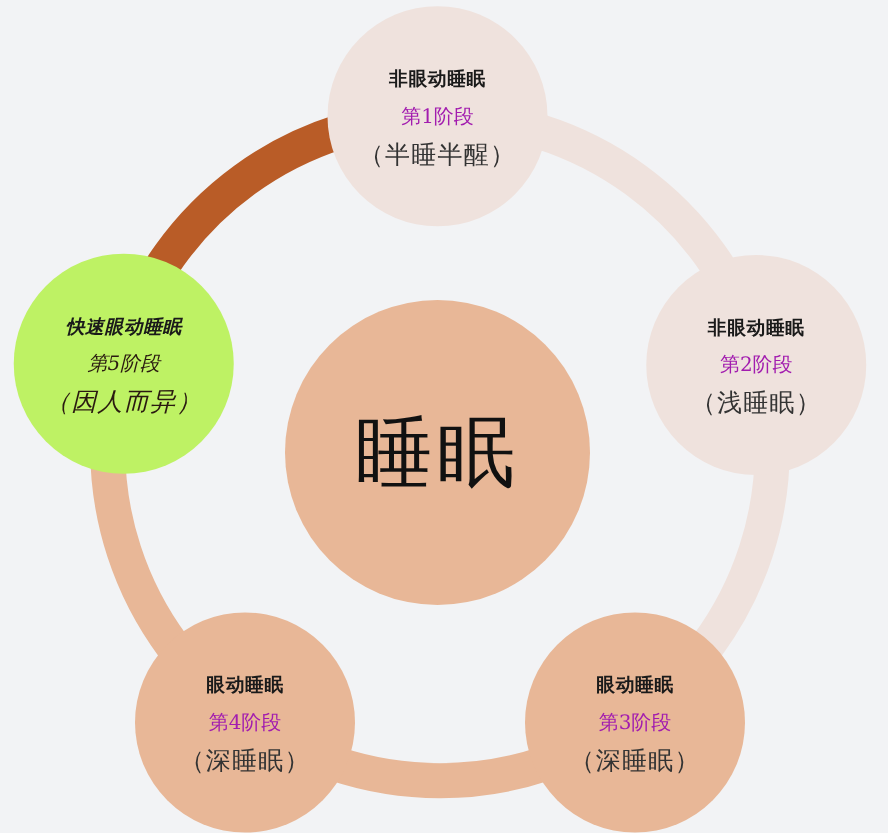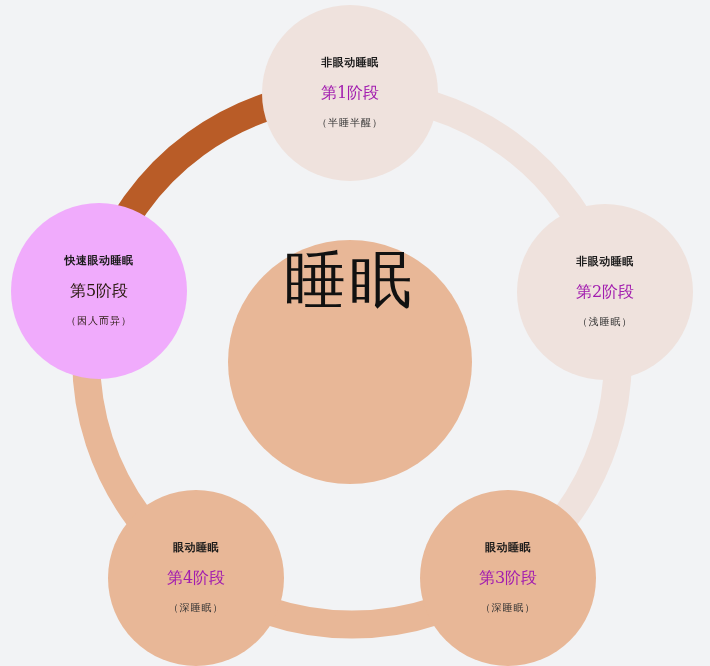--- a/index.html
+++ b/index.html
@@ -13,30 +13,30 @@
     svg.ring { position: absolute; left: 0; top: 0; }
     .node {
       position: absolute;
       width: 176px; height: 176px;
       border-radius: 50%;
       display: flex; flex-direction: column;
       align-items: center; justify-content: center;
       text-align: center;
       color: #1a1a1a;
     }
-    .node .t1 { font-size: 11px; font-weight: bold; line-height: 30px; letter-spacing: 0.5px; }
+    .node .t1 { font-size: 15px; font-weight: bold; line-height: 30px; letter-spacing: 0.5px; }
     .node .t2 { font-size: 16px; line-height: 30px; color: #a21caf; font-family: "DejaVu Serif", serif; }
-    .node .t3 { font-size: 10px; line-height: 30px; color: #333; letter-spacing: 1px; }
+    .node .t3 { font-size: 20px; line-height: 30px; color: #333; letter-spacing: 1px; }
     .center {
       position: absolute;
       width: 244px; height: 244px;
       border-radius: 50%;
       left: 228px; top: 240px;
       display: flex; flex-direction: column;
-      align-items: center; 
+      align-items: center; justify-content: center;
       color: #111;
     }
     .center .big { font-size: 62px; line-height: 80px; letter-spacing: 4px; font-weight: normal; }
   </style>
 </head>
 <body>
 
 <div id="stage">
   <svg class="ring" width="710" height="666" viewBox="0 0 710 666">
 
@@ -72,18 +72,18 @@
     <div class="t2">第3阶段</div>
     <div class="t3">（深睡眠）</div>
   </div>
 
   <div class="node" style="left:108px; top:490px; background:#e8b797;">
     <div class="t1">眼动睡眠</div>
     <div class="t2">第4阶段</div>
     <div class="t3">（深睡眠）</div>
   </div>
 
-  <div class="node" style="left:11px; top:203px; background:#f0abfc;">
+  <div class="node" style="left:11px; top:203px; background:#bef264;font-style:italic;">
     <div class="t1">快速眼动睡眠</div>
     <div class="t2" style="color:#2a1a10;">第5阶段</div>
     <div class="t3" style="color:#2a1a10;">（因人而异）</div>
   </div>
 </div>
 
 </body></html>

